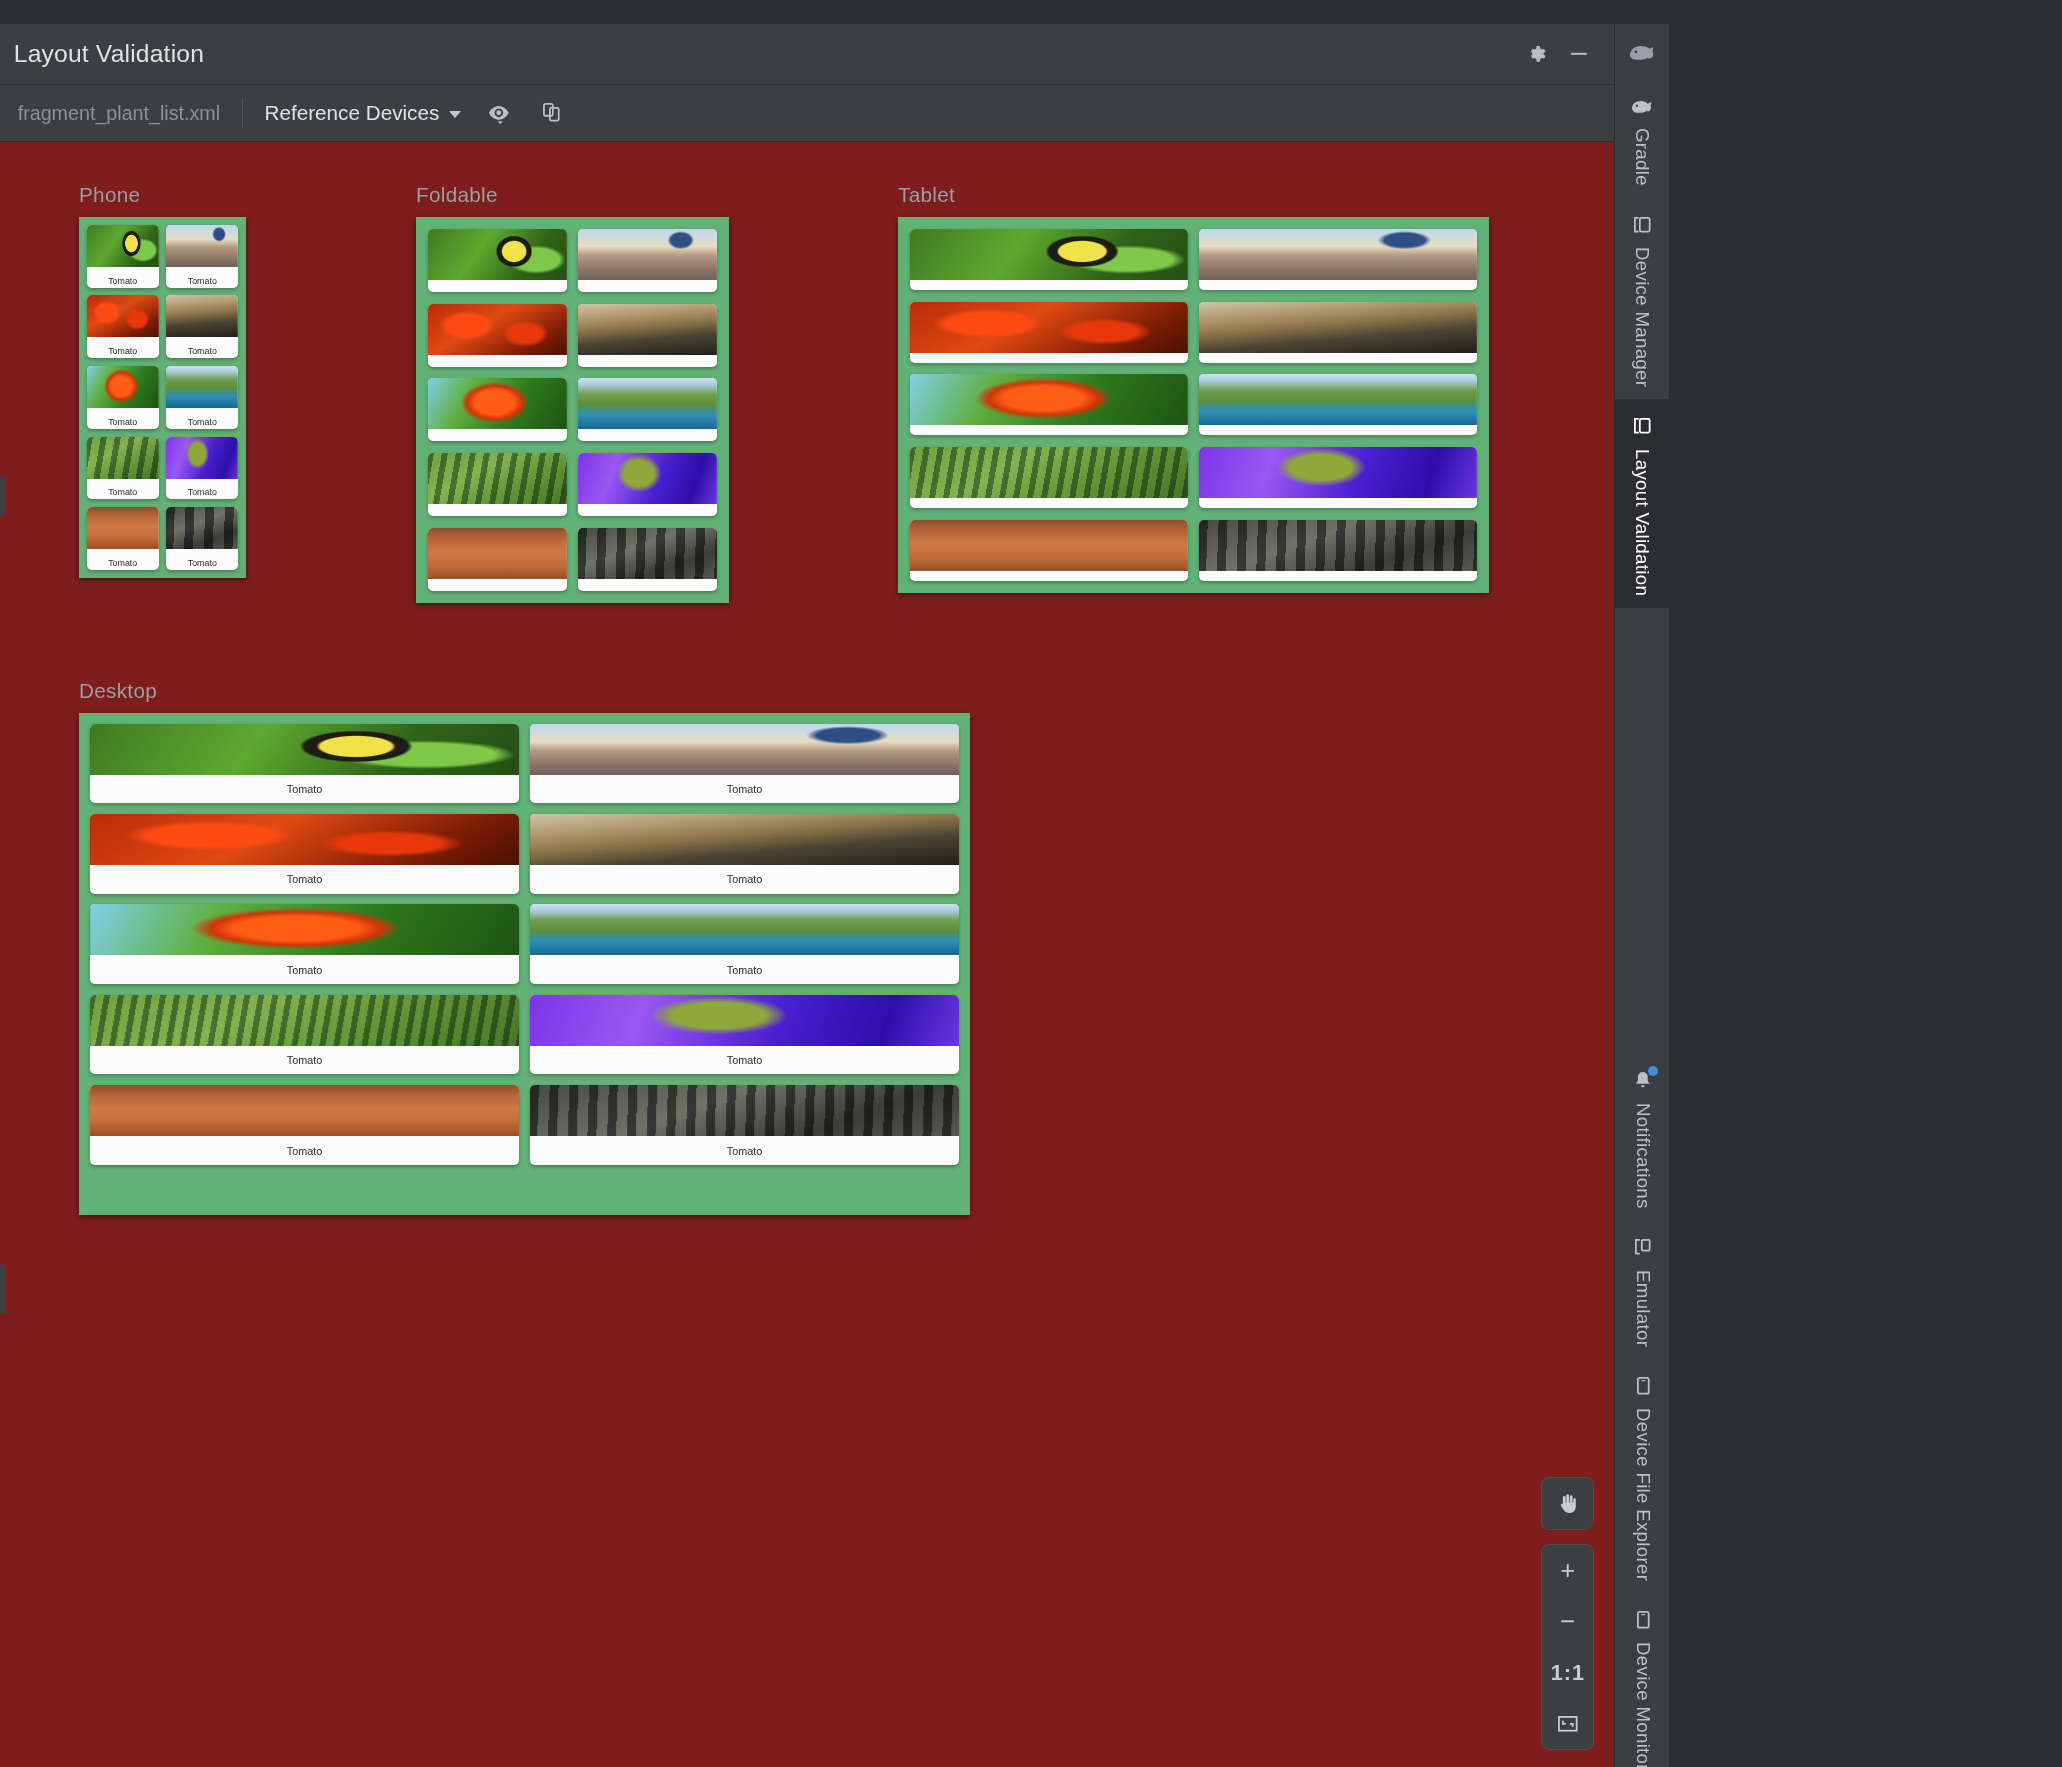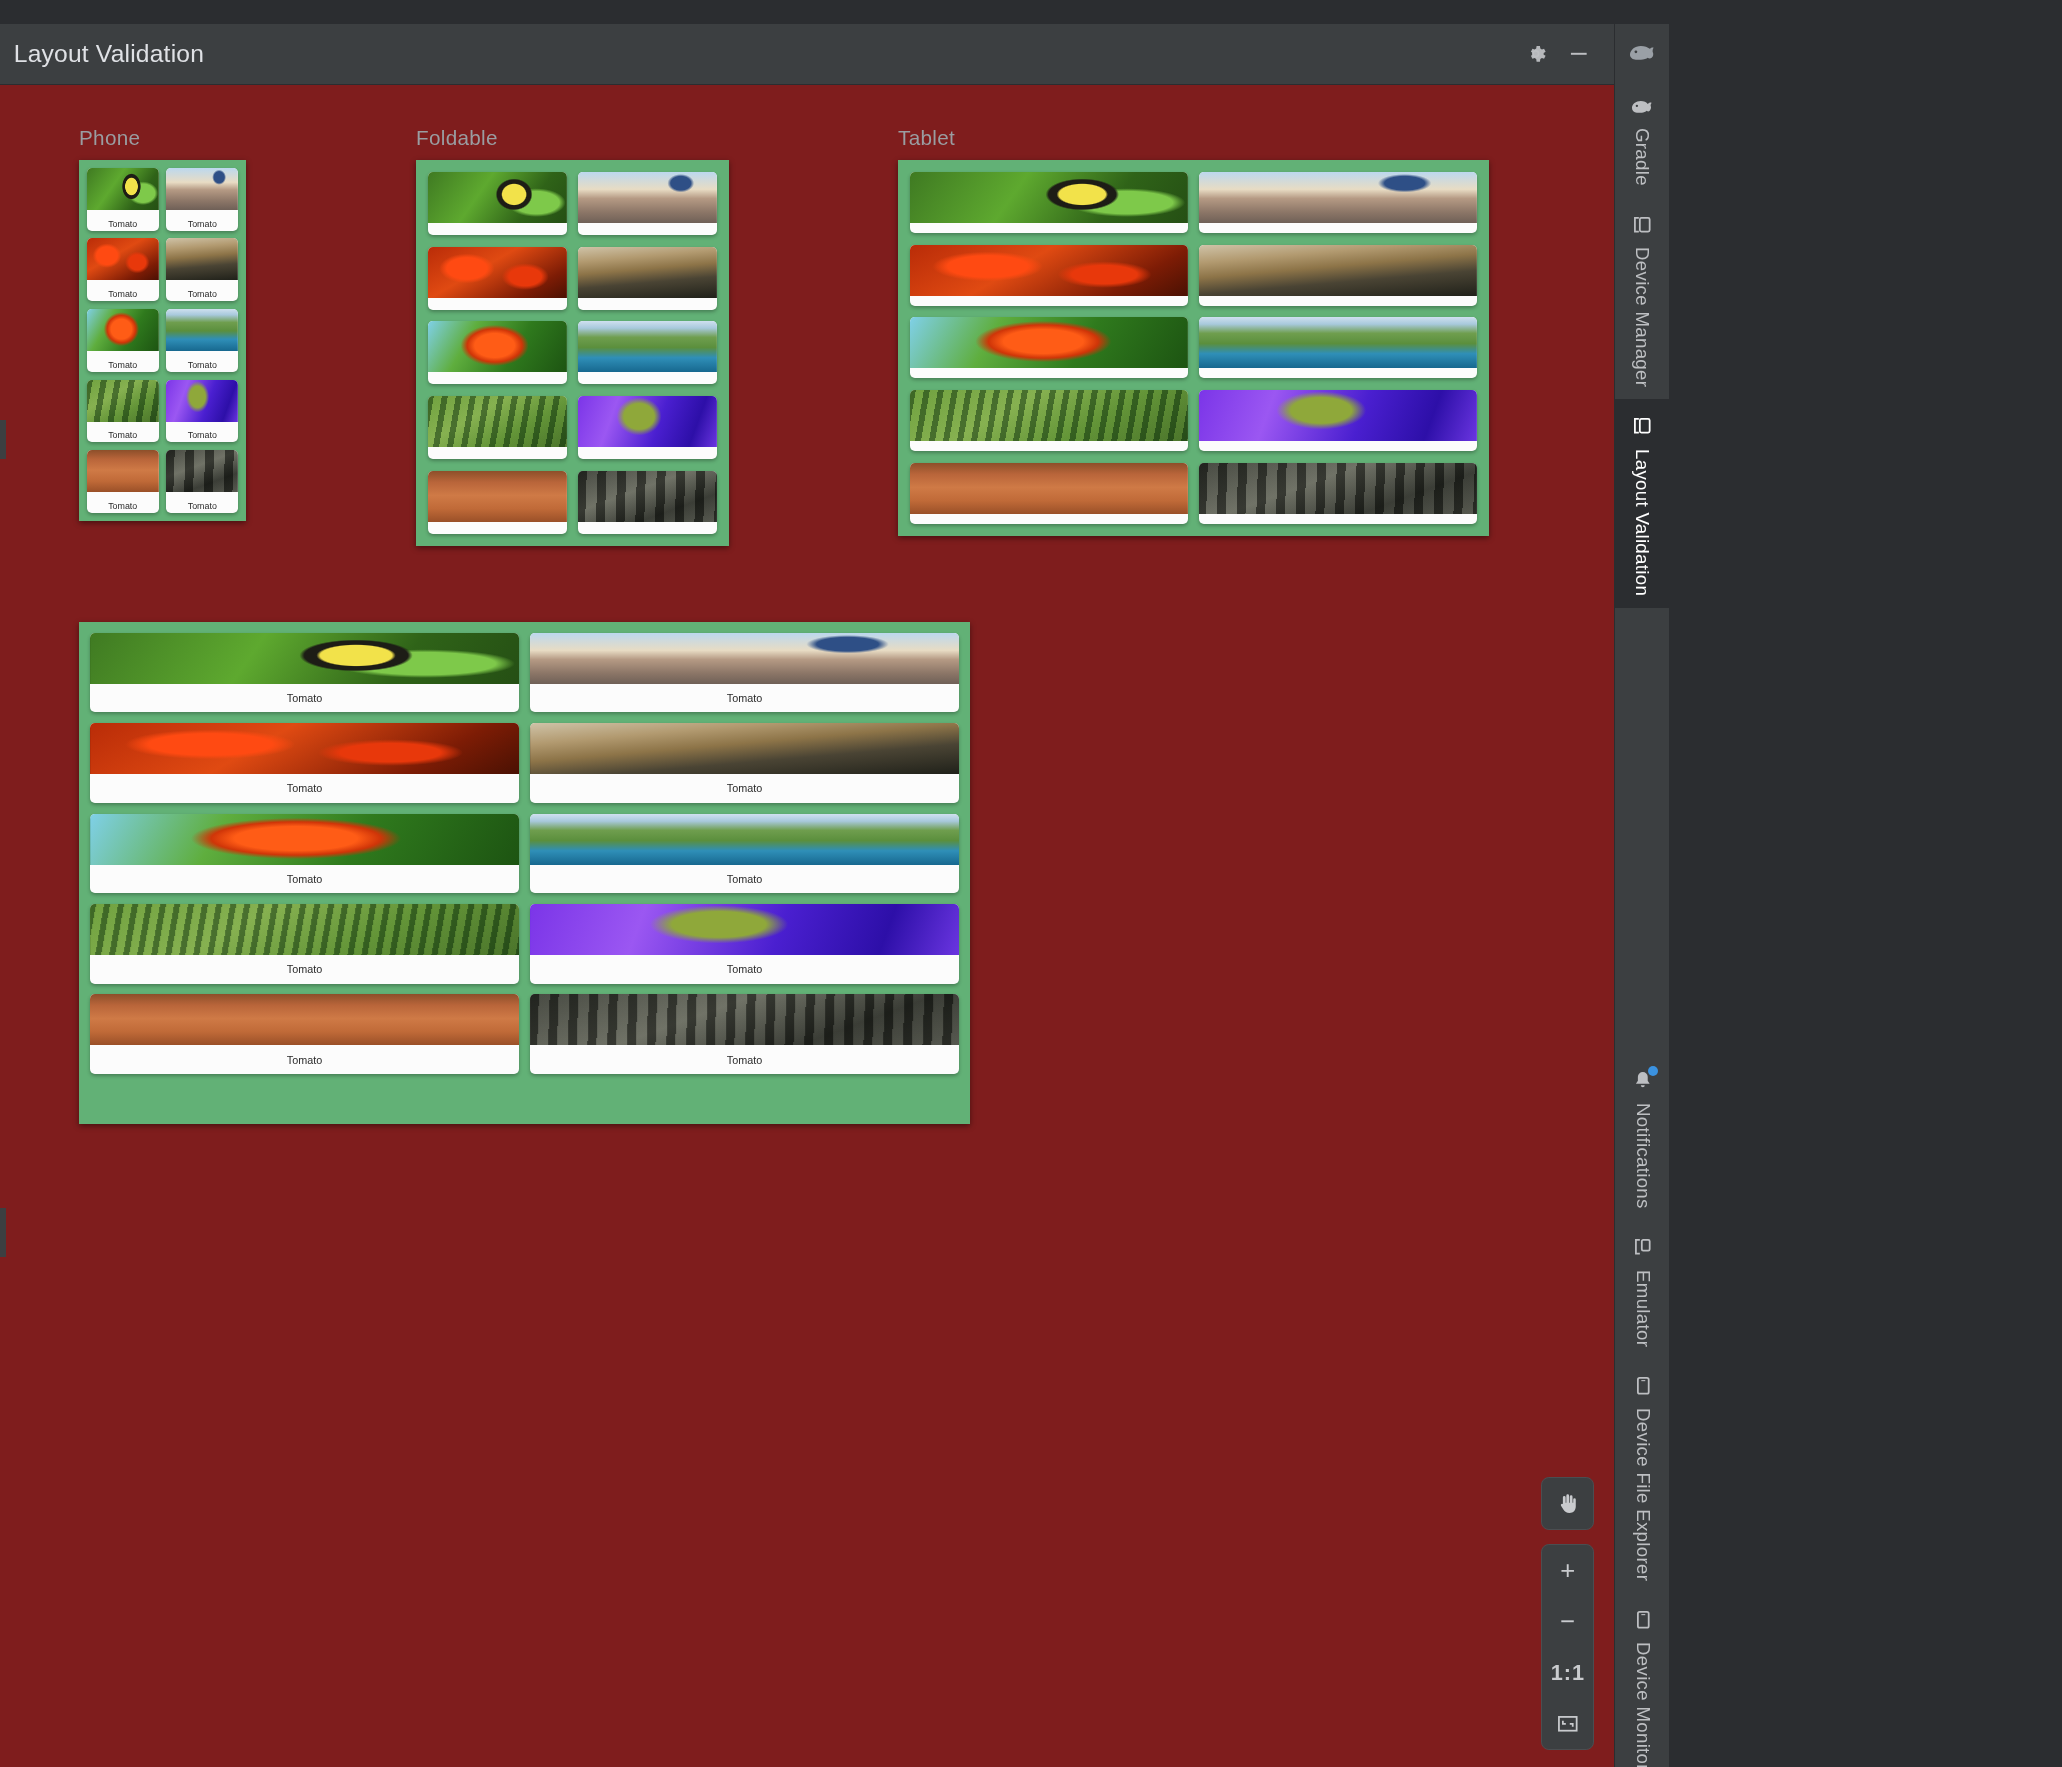--- a/index.html
+++ b/index.html
@@ -133,20 +133,41 @@
           <path fill="#bdbfc2" d="M20 12.9v-1.8l2-1.2-1.6-3-2.2.7c-.5-.4-1-.8-1.6-1L16.2 4h-3.4l-.4 2.6c-.6.2-1.1.6-1.6 1l-2.2-.7-1.6 3 2 1.2v1.8l-2 1.2 1.6 3 2.2-.7c.5.4 1 .8 1.6 1l.4 2.6h3.4l.4-2.6c.6-.2 1.1-.6 1.6-1l2.2.7 1.6-3-2-1.2z" opacity=".95"></path>
         </svg>
       </span>
       <span class="tb-btn">
         <svg width="25.6" height="25.6" viewBox="0 0 26 26">
           <rect x="5" y="12" width="16" height="2" fill="#bdbfc2"></rect>
         </svg>
       </span>
     </div>
 
+    <div class="toolbar">
+      <span class="file-chip">fragment_plant_list.xml</span>
+      <span class="tb-div"></span>
+      <span class="devices-select">
+        <span>Reference Devices</span>
+        <span class="chev"></span>
+      </span>
+      <span class="tool-icon">
+        <svg width="27.6" height="27.6" viewBox="0 0 28 28">
+          <path fill="#bdbfc2" d="M14 7c-5 0-9 4.2-10 7 1 2.8 5 7 10 7s9-4.2 10-7c-1-2.8-5-7-10-7zm0 11.4A4.4 4.4 0 1 1 14 9.6a4.4 4.4 0 0 1 0 8.8z"></path>
+          <circle cx="14" cy="14" r="2.5" fill="#bdbfc2"></circle>
+          <path fill="#bdbfc2" d="M13 22.6h5l-2.5 3z"></path>
+        </svg>
+      </span>
+      <span class="tool-icon">
+        <svg width="27.6" height="27.6" viewBox="0 0 28 28">
+          <rect x="5" y="5" width="9" height="12" rx="1.5" fill="none" stroke="#bdbfc2" stroke-width="1.8"></rect>
+          <rect x="11" y="9" width="9" height="13" rx="1.5" fill="none" stroke="#bdbfc2" stroke-width="1.8"></rect>
+        </svg>
+      </span>
+    </div>
 
     <div class="canvas">
       <span class="edge-strip"></span>
       <span class="edge-strip2"></span>
 
       <div class="group" style="left:79px; top:41px;">
         <div class="group-label">Phone</div>
         <div class="device-frame" style="width:167px; height:361px; padding:7.9px; display:grid; grid-template-columns:repeat(2,1fr); gap:7.9px; align-content:start;">
           <div class="card">
               <div class="thumb ph-caterpillar" style="height:42px"></div>
@@ -277,20 +298,21 @@
               <div class="cap" style="height:29.6px;font-size:9.9px">Tomato</div>
             </div>
           <div class="card">
               <div class="thumb ph-forest" style="height:51px"></div>
               <div class="cap" style="height:29.6px;font-size:9.9px">Tomato</div>
             </div>
         </div>
       </div>
 
       <div class="group" style="left:79px; top:537px;">
+        <div class="group-label">Desktop</div>
         <div class="device-frame" style="width:891px; height:502px; padding:10.8px; display:grid; grid-template-columns:repeat(2,1fr); gap:10.8px; align-content:start;">
           <div class="card">
               <div class="thumb ph-caterpillar" style="height:51px"></div>
               <div class="cap" style="height:28.6px;font-size:10.8px">Tomato</div>
             </div>
           <div class="card">
               <div class="thumb ph-telescope" style="height:51px"></div>
               <div class="cap" style="height:28.6px;font-size:10.8px">Tomato</div>
             </div>
           <div class="card">

